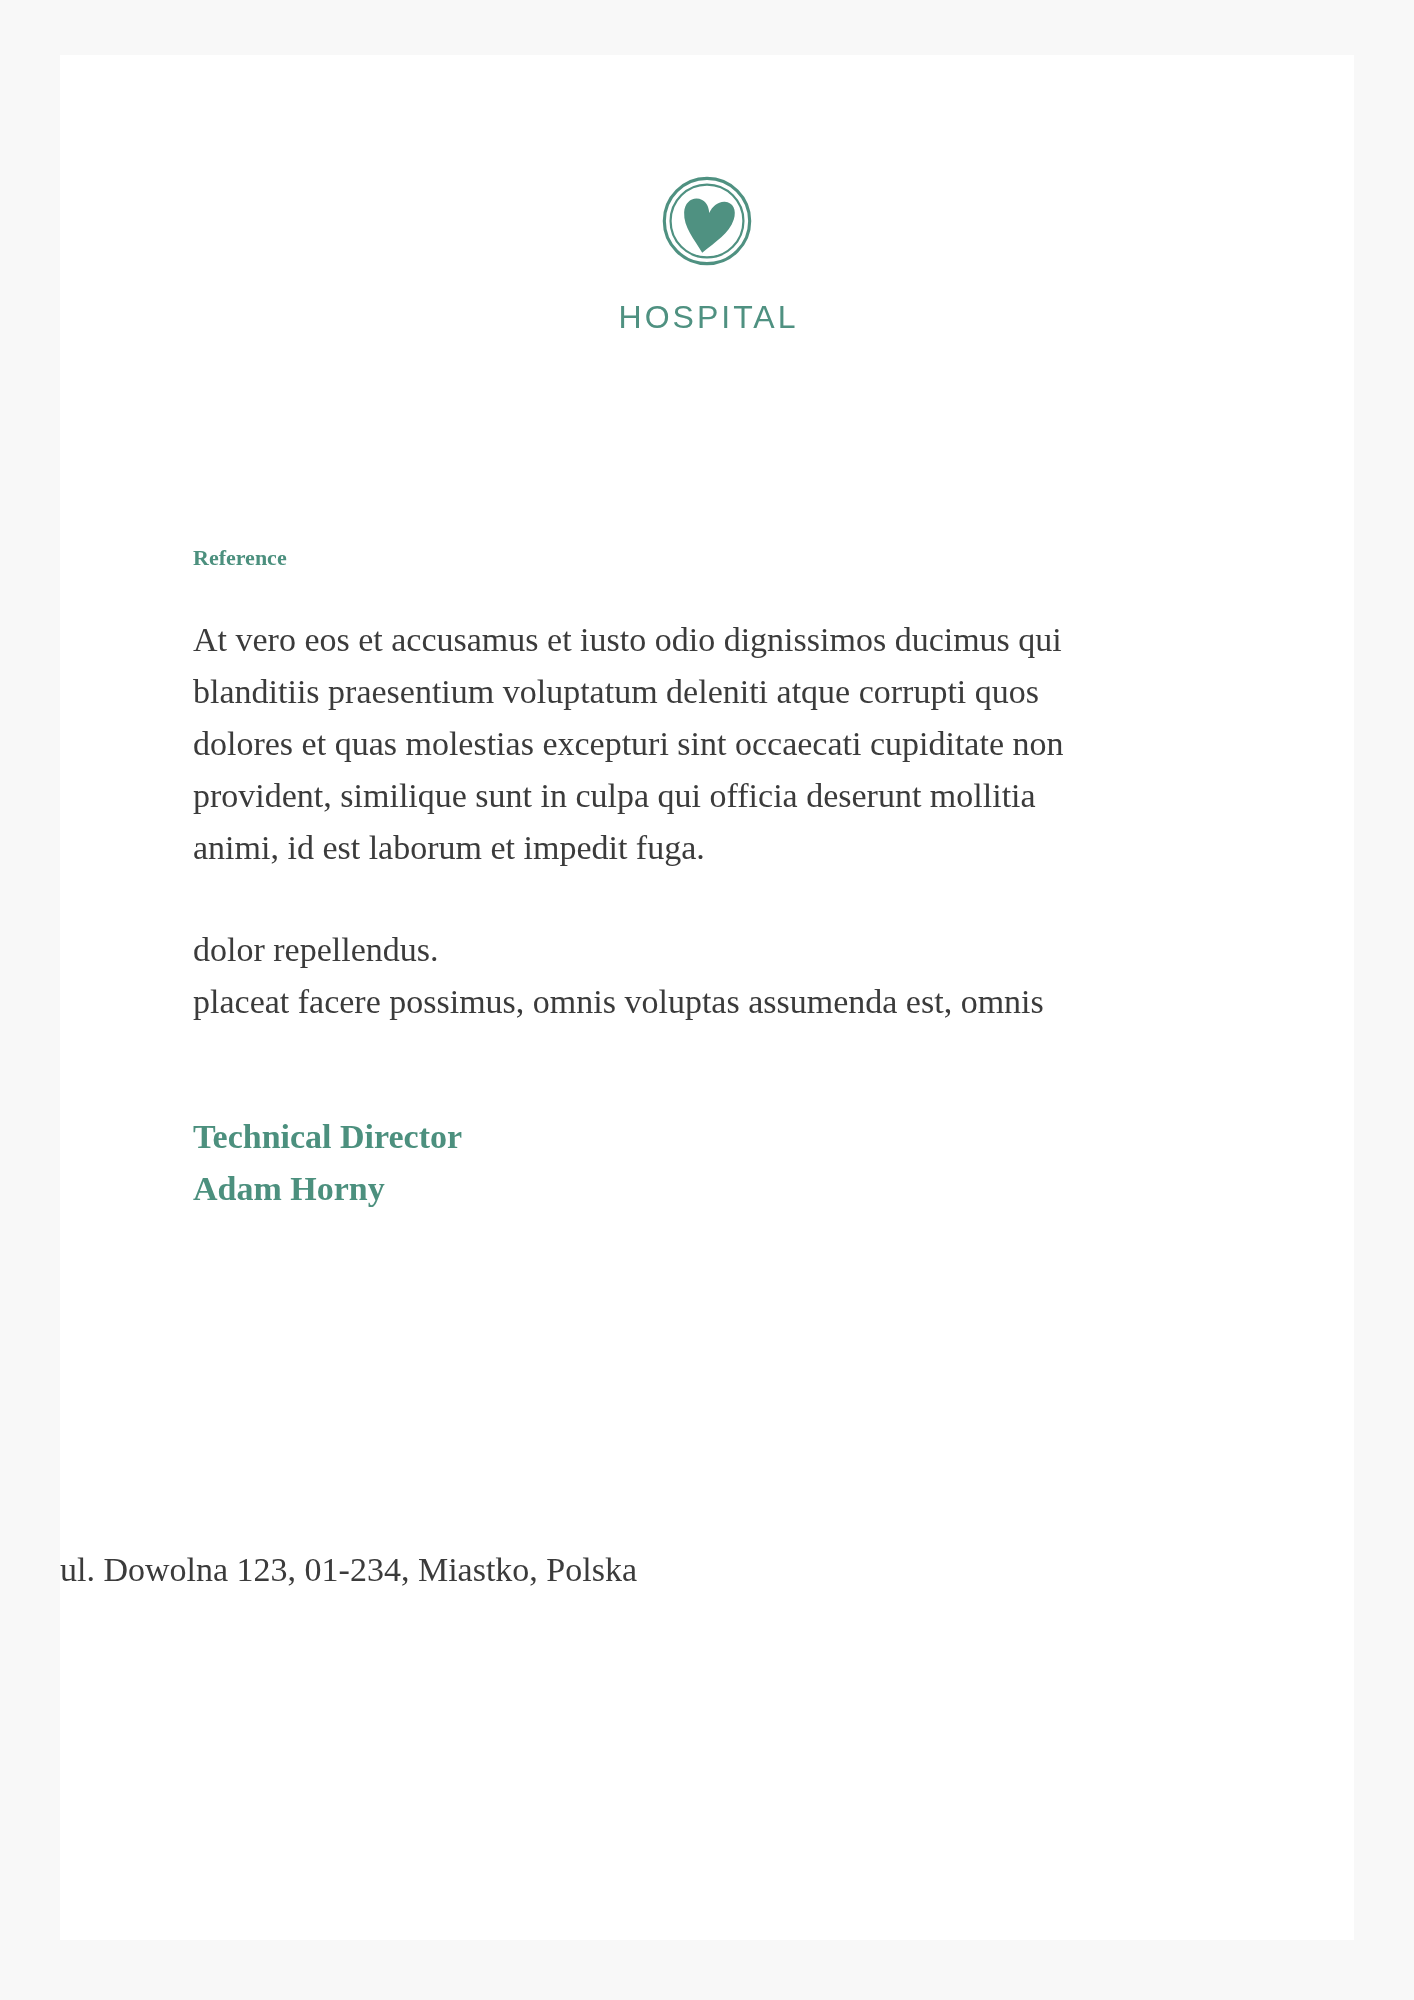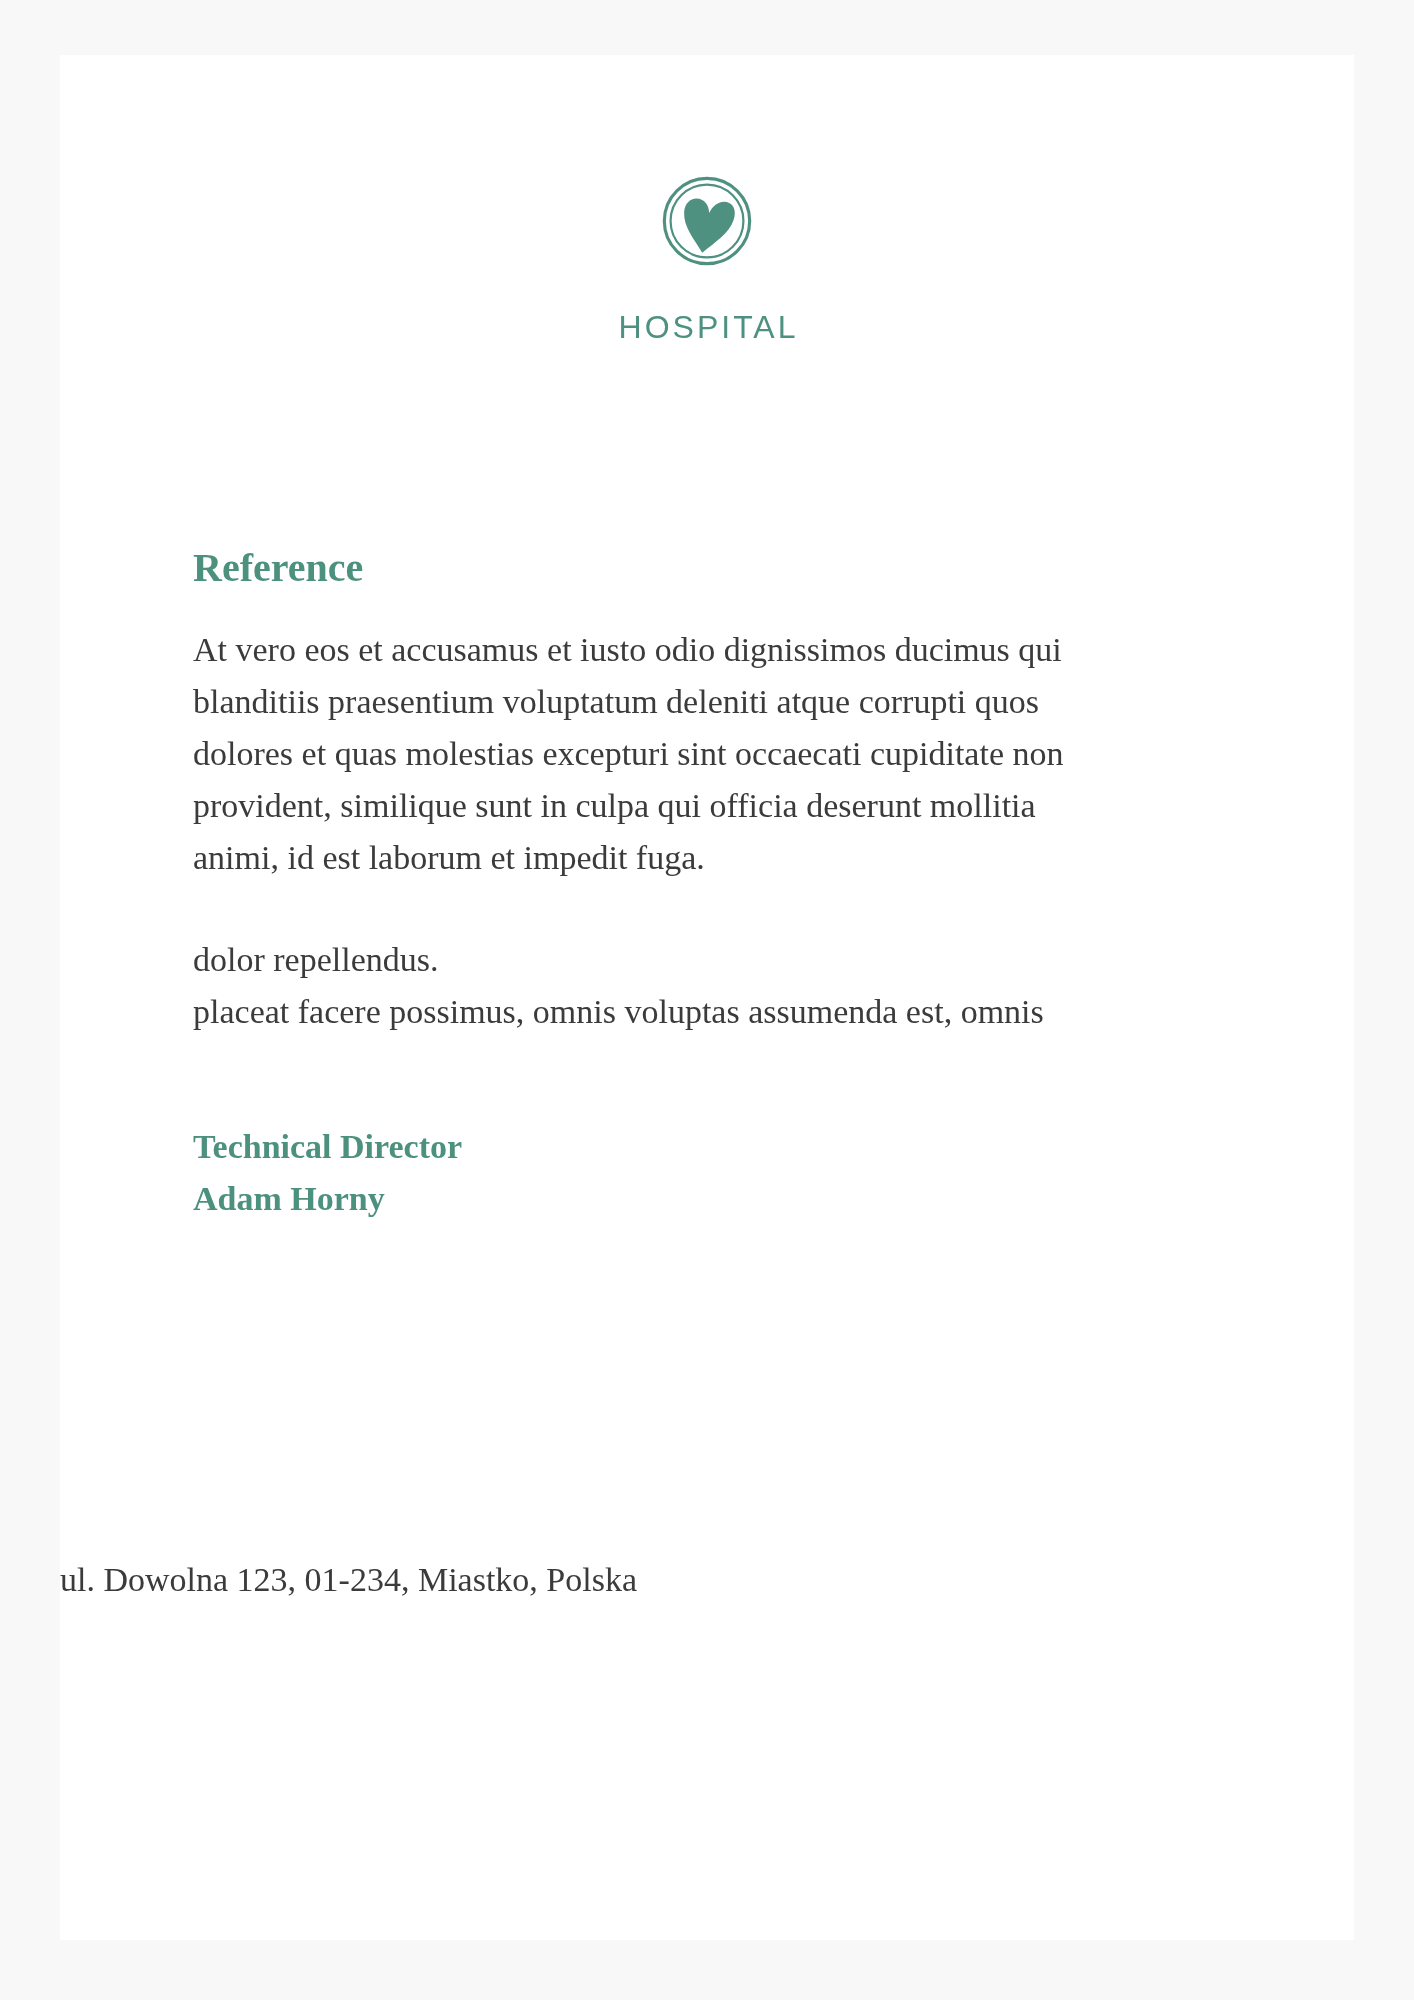--- a/index.html
+++ b/index.html
@@ -25,37 +25,37 @@
     background: #ffffff;
   }
   .logo {
     display: block;
     width: 92px;
     height: 92px;
     margin: 0 auto;
     padding-top: 120px;
   }
   .brand {
-    margin-top: 42px;
+    margin-top: 32px;
     text-align: center;
     font-family: "Liberation Sans", sans-serif;
     font-weight: 300;
     font-size: 32px;
     line-height: 36px;
     letter-spacing: 3px;
     padding-left: 3px; 
     color: #4f9181;
   }
   .content {
     margin: 0 140px 0 133px;
   }
   .heading {
     margin-top: 197px;
     margin-bottom: 30px;
-    font-size: 40px;
+    font-size: 22px;
     line-height: 52px;
     font-weight: bold;
     color: #4c907e;
   }
   .para {
     font-size: 34px;
     line-height: 52px;
     color: #3b3b3b;
   }
   .para + .para { margin-top: 50px; }

